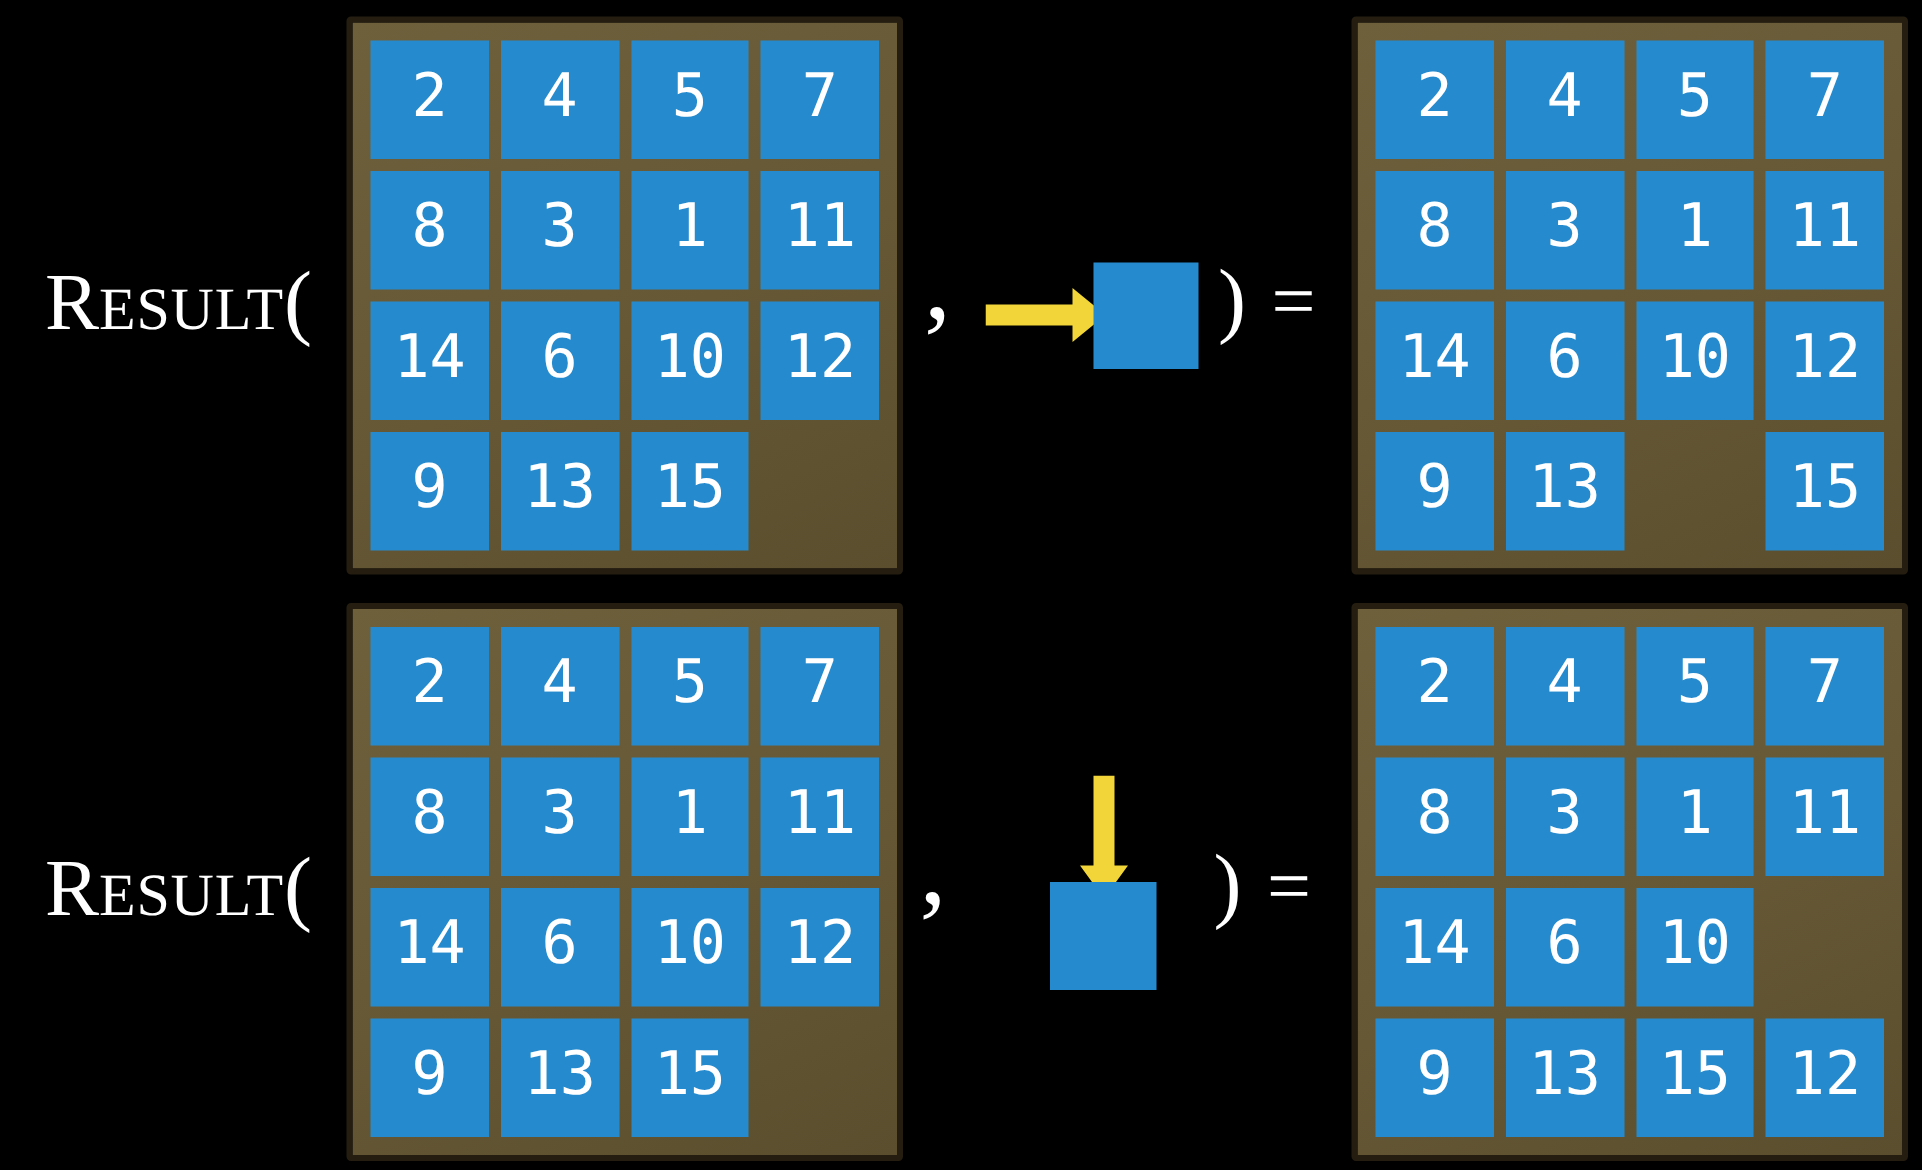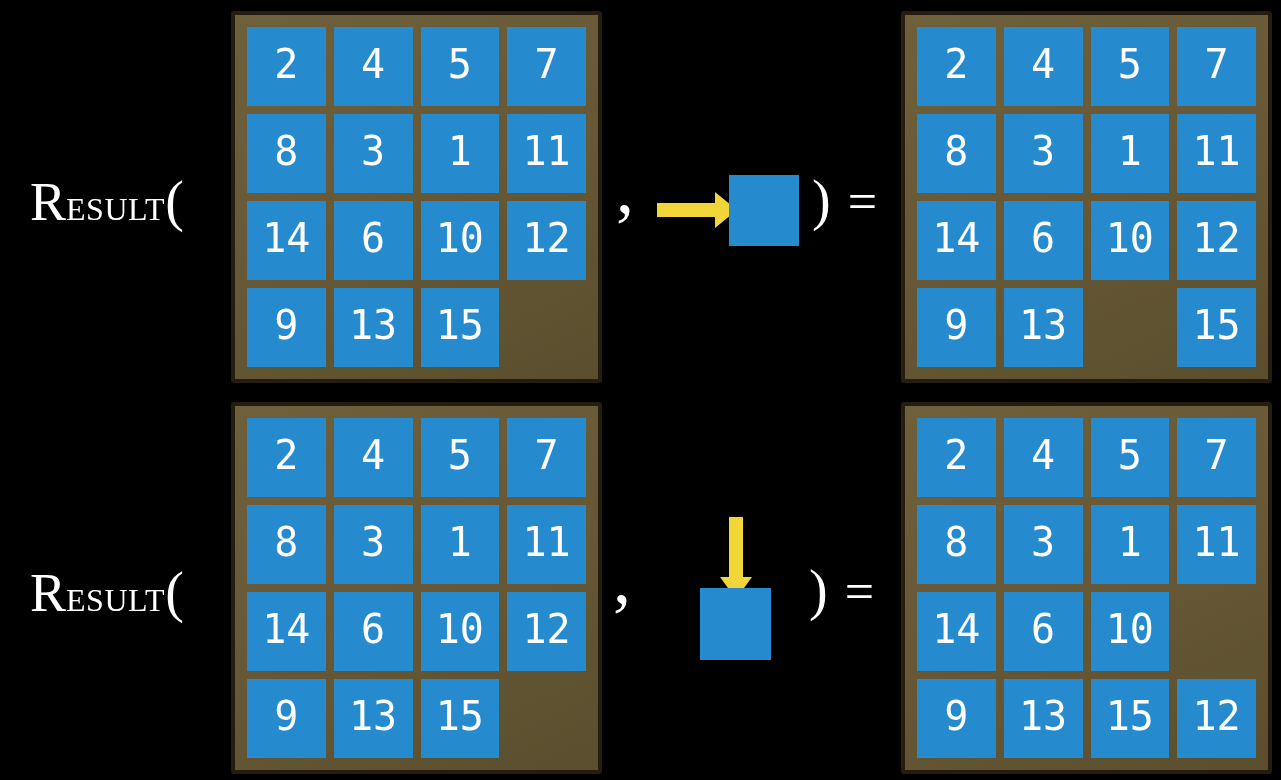--- a/index.html
+++ b/index.html
@@ -17,21 +17,21 @@
   }
 
   
   .result-label {
     position: absolute;
     color: var(--text, #fff);
     line-height: 1;
     white-space: nowrap;
   }
   .result-label .cap   { font-size: 54px; }
-  .result-label .small { font-size: 32px; letter-spacing: 0.5px; }
+  .result-label .small { font-size: 40px; letter-spacing: 0.5px; }
   .result-label .paren { font-size: 56px; }
 
   
   .puzzle {
     position: absolute;
     width: 371px;
     height: 372px;
     box-sizing: border-box;
     background: linear-gradient(155deg, #6f603c 0%, var(--frame, #665835) 55%, #5a4e2e 100%);
     border: 4px solid var(--frame-border, #241d10);

